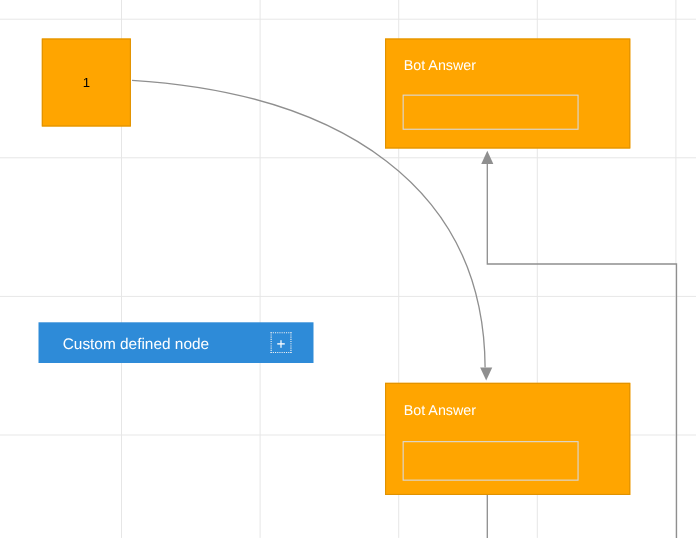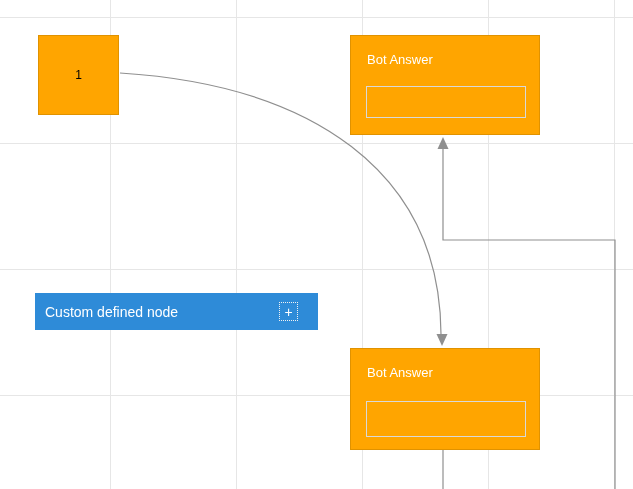--- a/index.html
+++ b/index.html
@@ -45,21 +45,21 @@
     width: 81px; height: 80px;
     background: #FFA500;
     border: 1px solid #e09200;
     display: flex;
     align-items: center;
     justify-content: center;
     font-size: 12px;
     color: #000000;
   }
   .bot-node {
-    width: 190px;
+    width: 223px;
     background: #FFA500;
     border: 1px solid #e09200;
     color: #ffffff;
   }
   .bot-node.top { left: 350px; top: 35px; height: 100px; }
   .bot-node.bottom { left: 350px; top: 348px; height: 102px; }
   .bot-node .bot-title {
     display: block;
     margin: 16px 0 0 16px;
     font-size: 13px;
@@ -70,26 +70,26 @@
     left: 15px;
     width: 158px;
     height: 30px;
     border: 1px solid #d9d9d9;
     background: transparent;
   }
   .bot-node.top .bot-field { top: 50px; }
   .bot-node.bottom .bot-field { top: 52px; height: 34px; }
   .custom-node {
     left: 35px; top: 293px;
-    width: 283px; height: 37px;
+    width: 250px; height: 37px;
     background: #2E8BD8;
     color: #ffffff;
     display: flex;
     align-items: center;
-    padding-left: 10px;
+    padding-left: 22px;
     font-size: 14px;
   }
   .add-handle {
     position: absolute;
     right: 20px;
     top: 9px;
     width: 19px;
     height: 19px;
     border: 1px dotted #f2f2f2;
     box-sizing: border-box;

